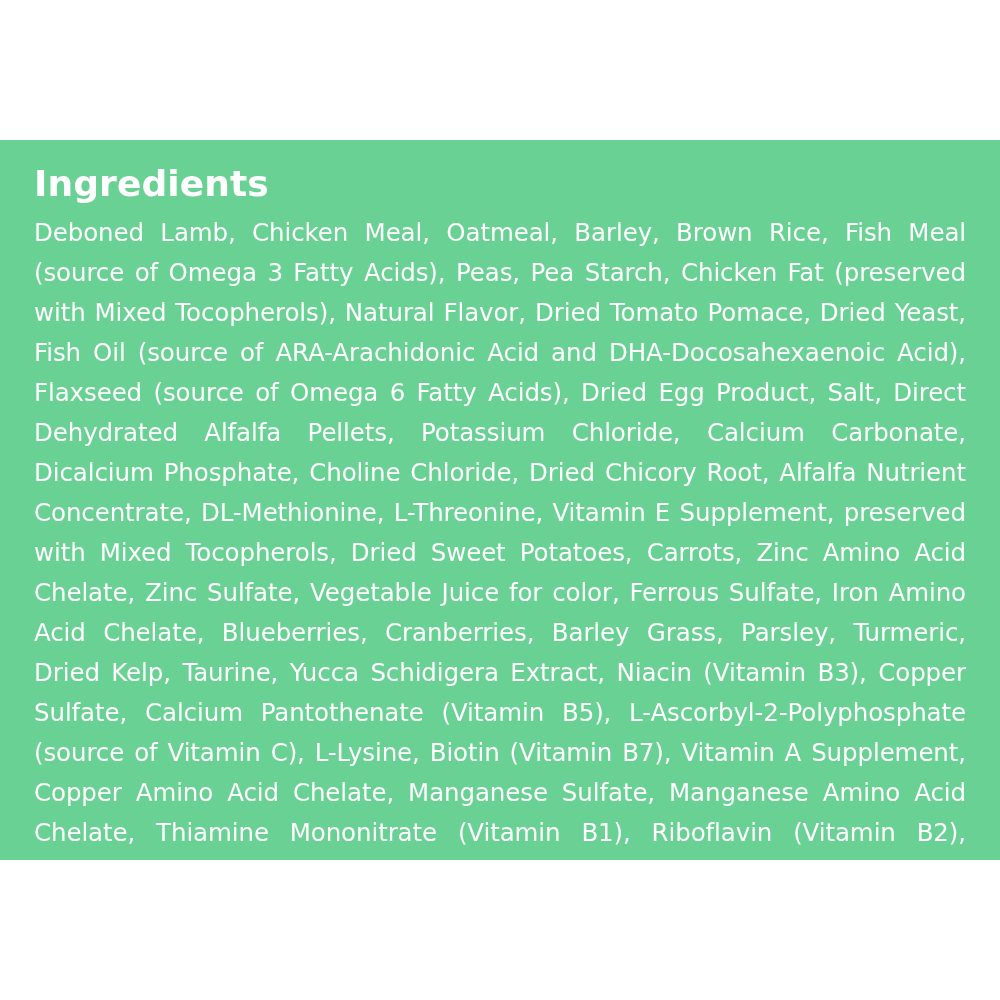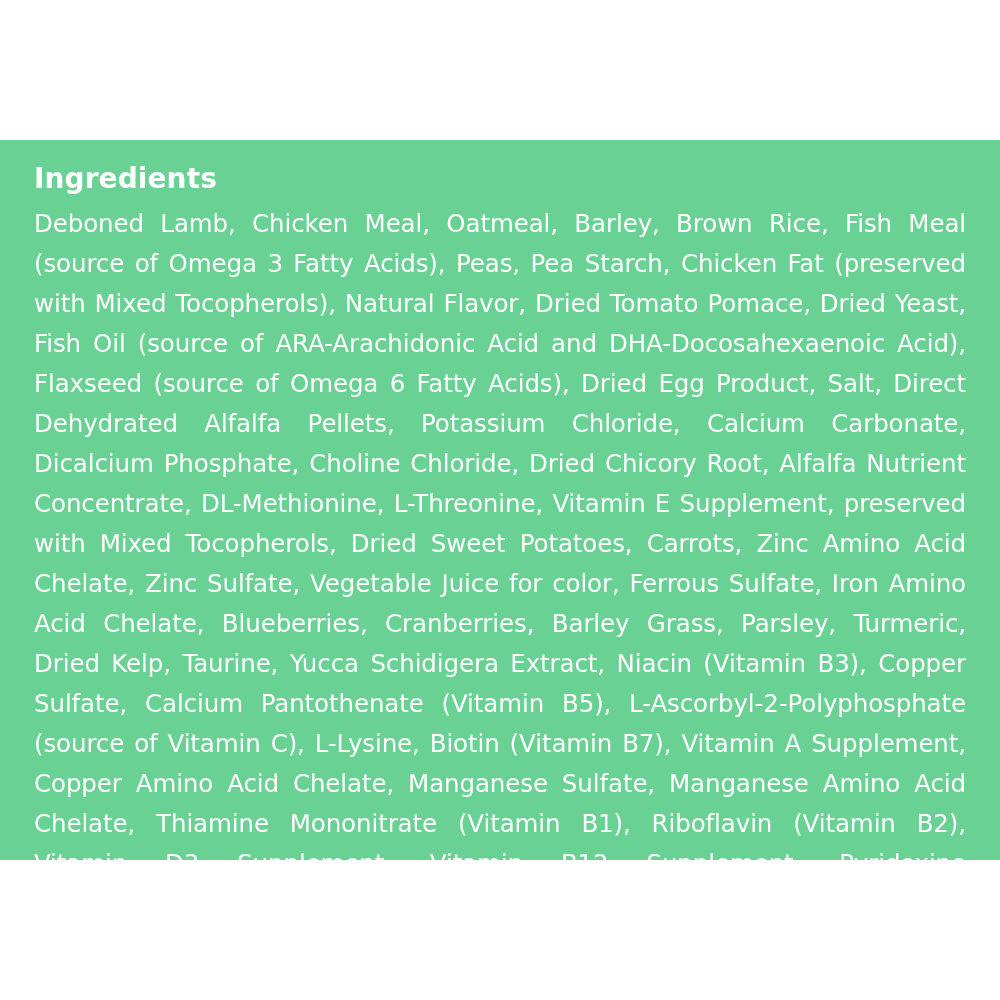--- a/index.html
+++ b/index.html
@@ -25,21 +25,21 @@
     top: 140px;
     width: 1000px;
     height: 720px;
     background: #69d193;
     box-sizing: border-box;
     padding: 22px 34px 20px 34px;
   }
   .panel-title {
     color: #ffffff;
     font-family: "DejaVu Sans", sans-serif;
-    font-size: 28px;
+    font-size: 36px;
     font-weight: bold;
     letter-spacing: 0.1px;
     line-height: 1.2;
     margin: 0 0 8px 0;
   }
   .panel-body {
     color: #ffffff;
     font-family: "DejaVu Sans", sans-serif;
     font-size: 24.5px;
     line-height: 40px;

